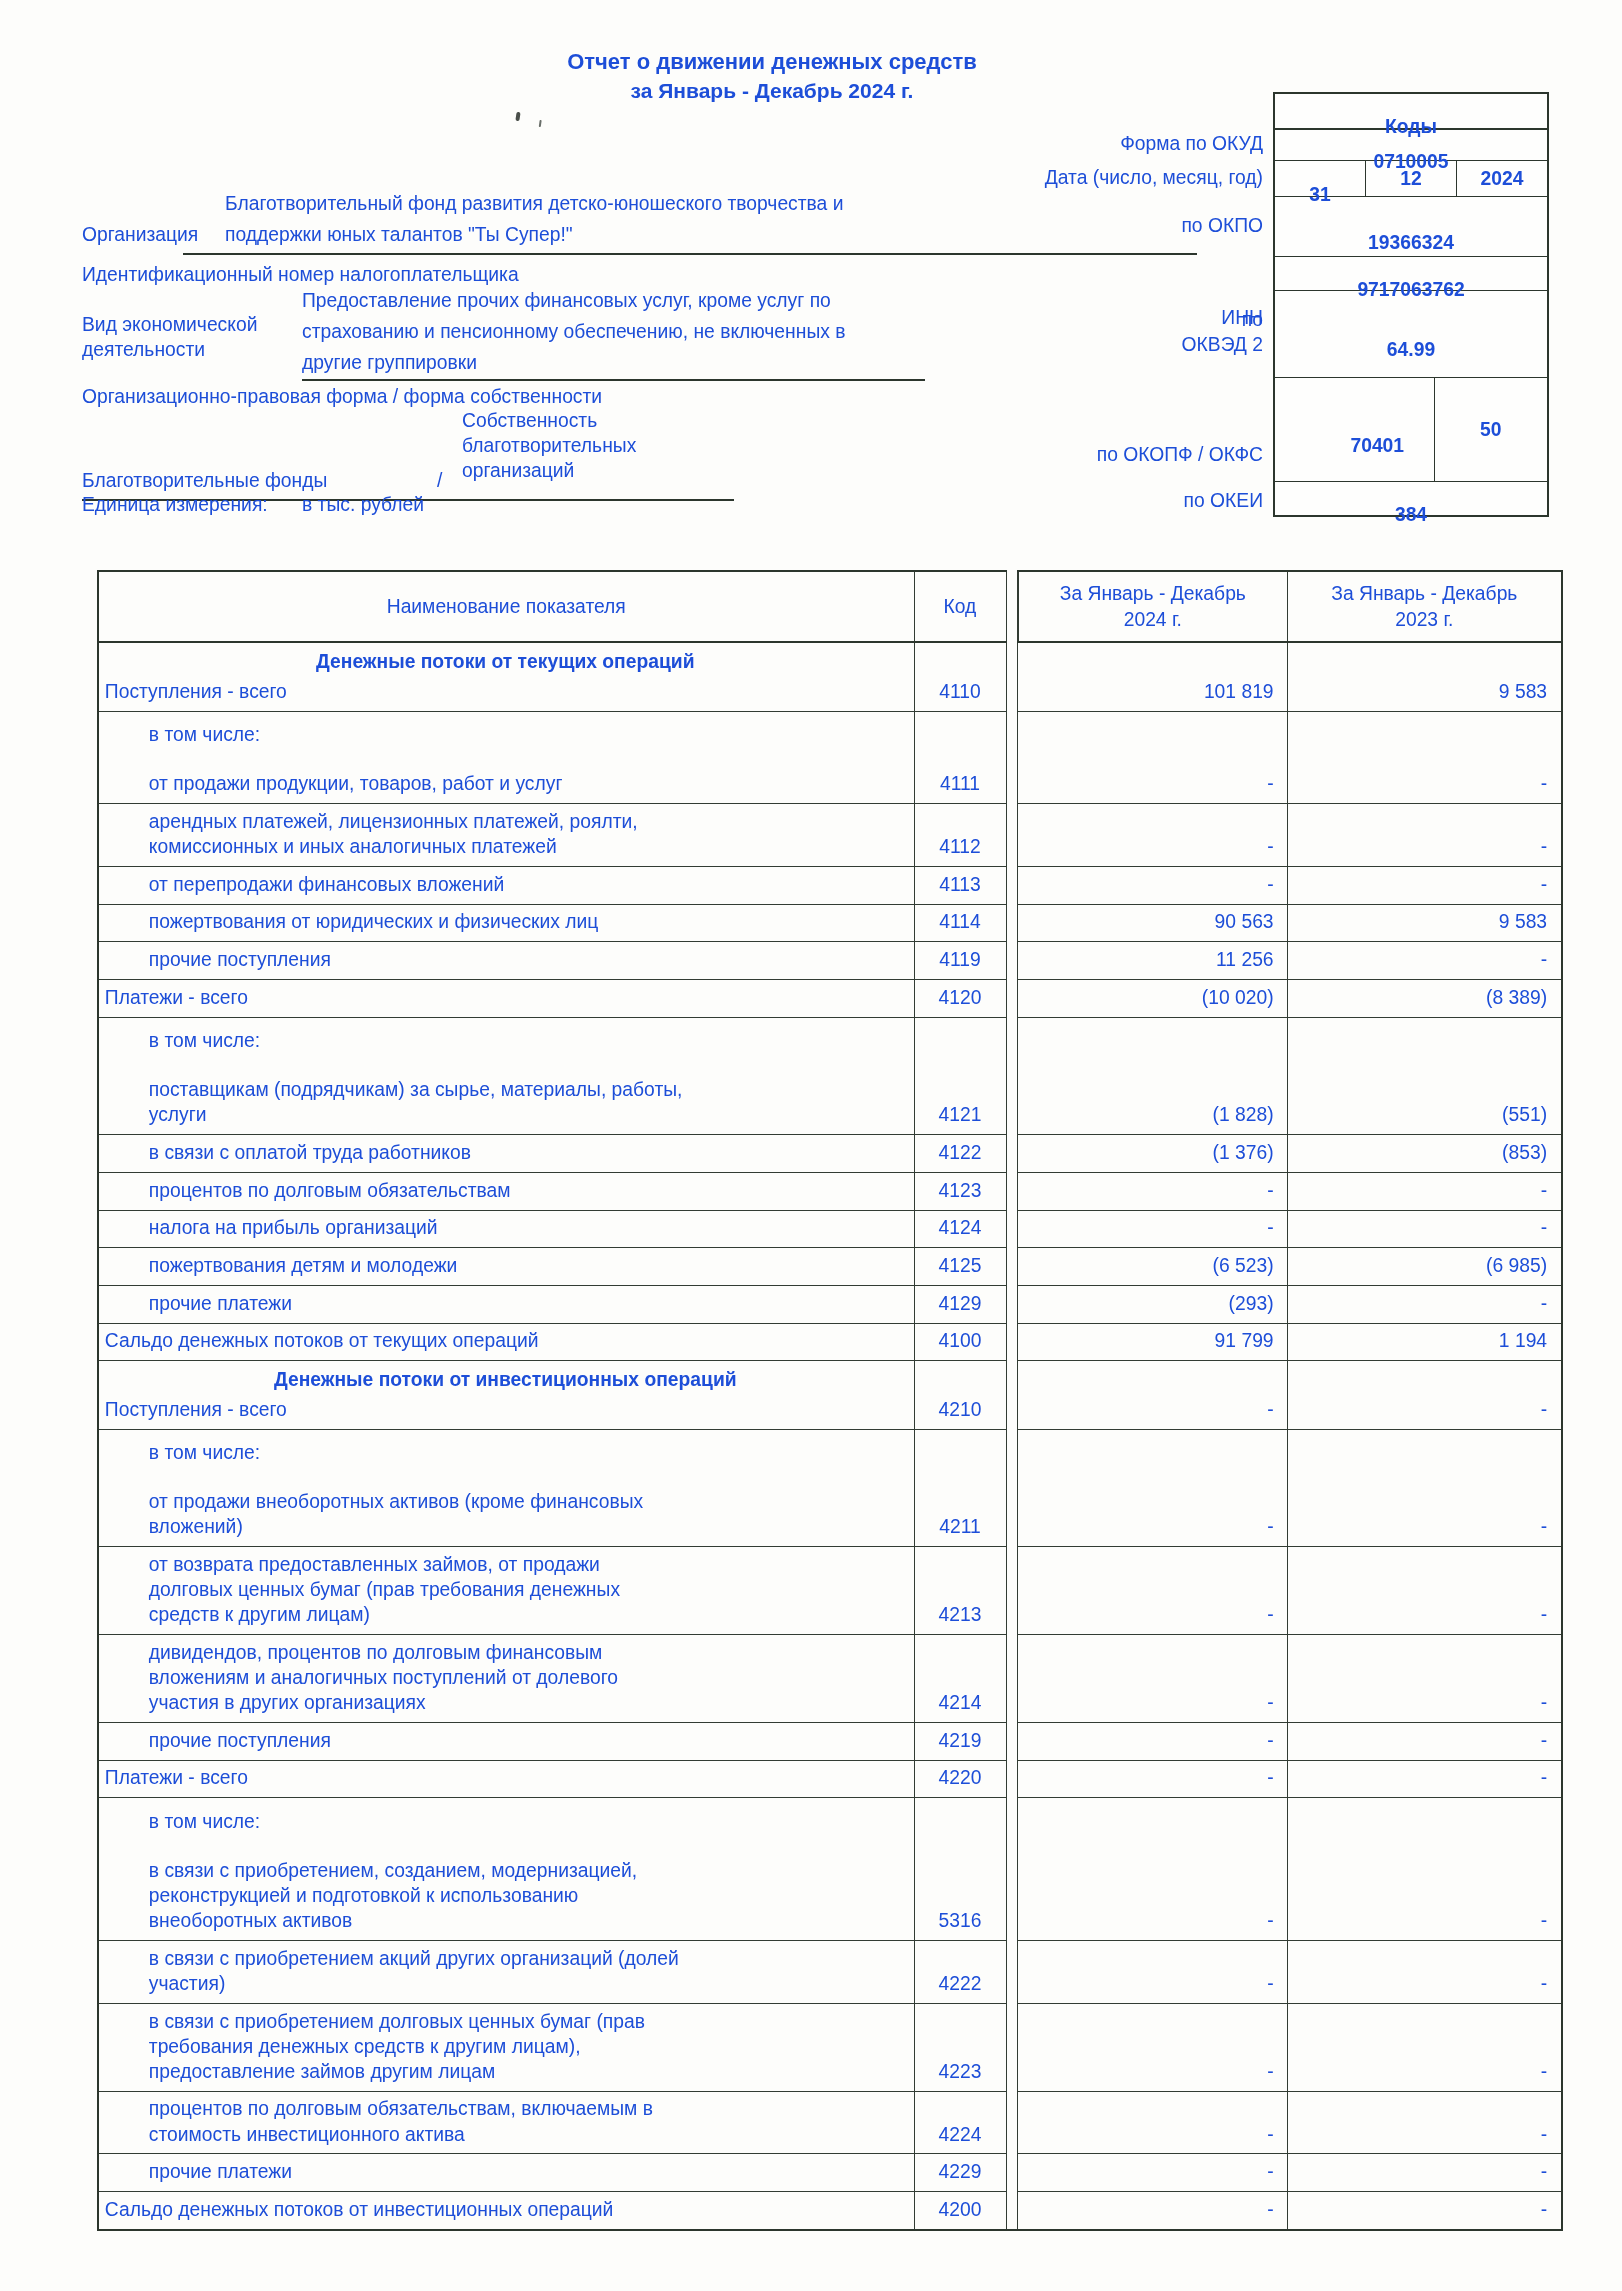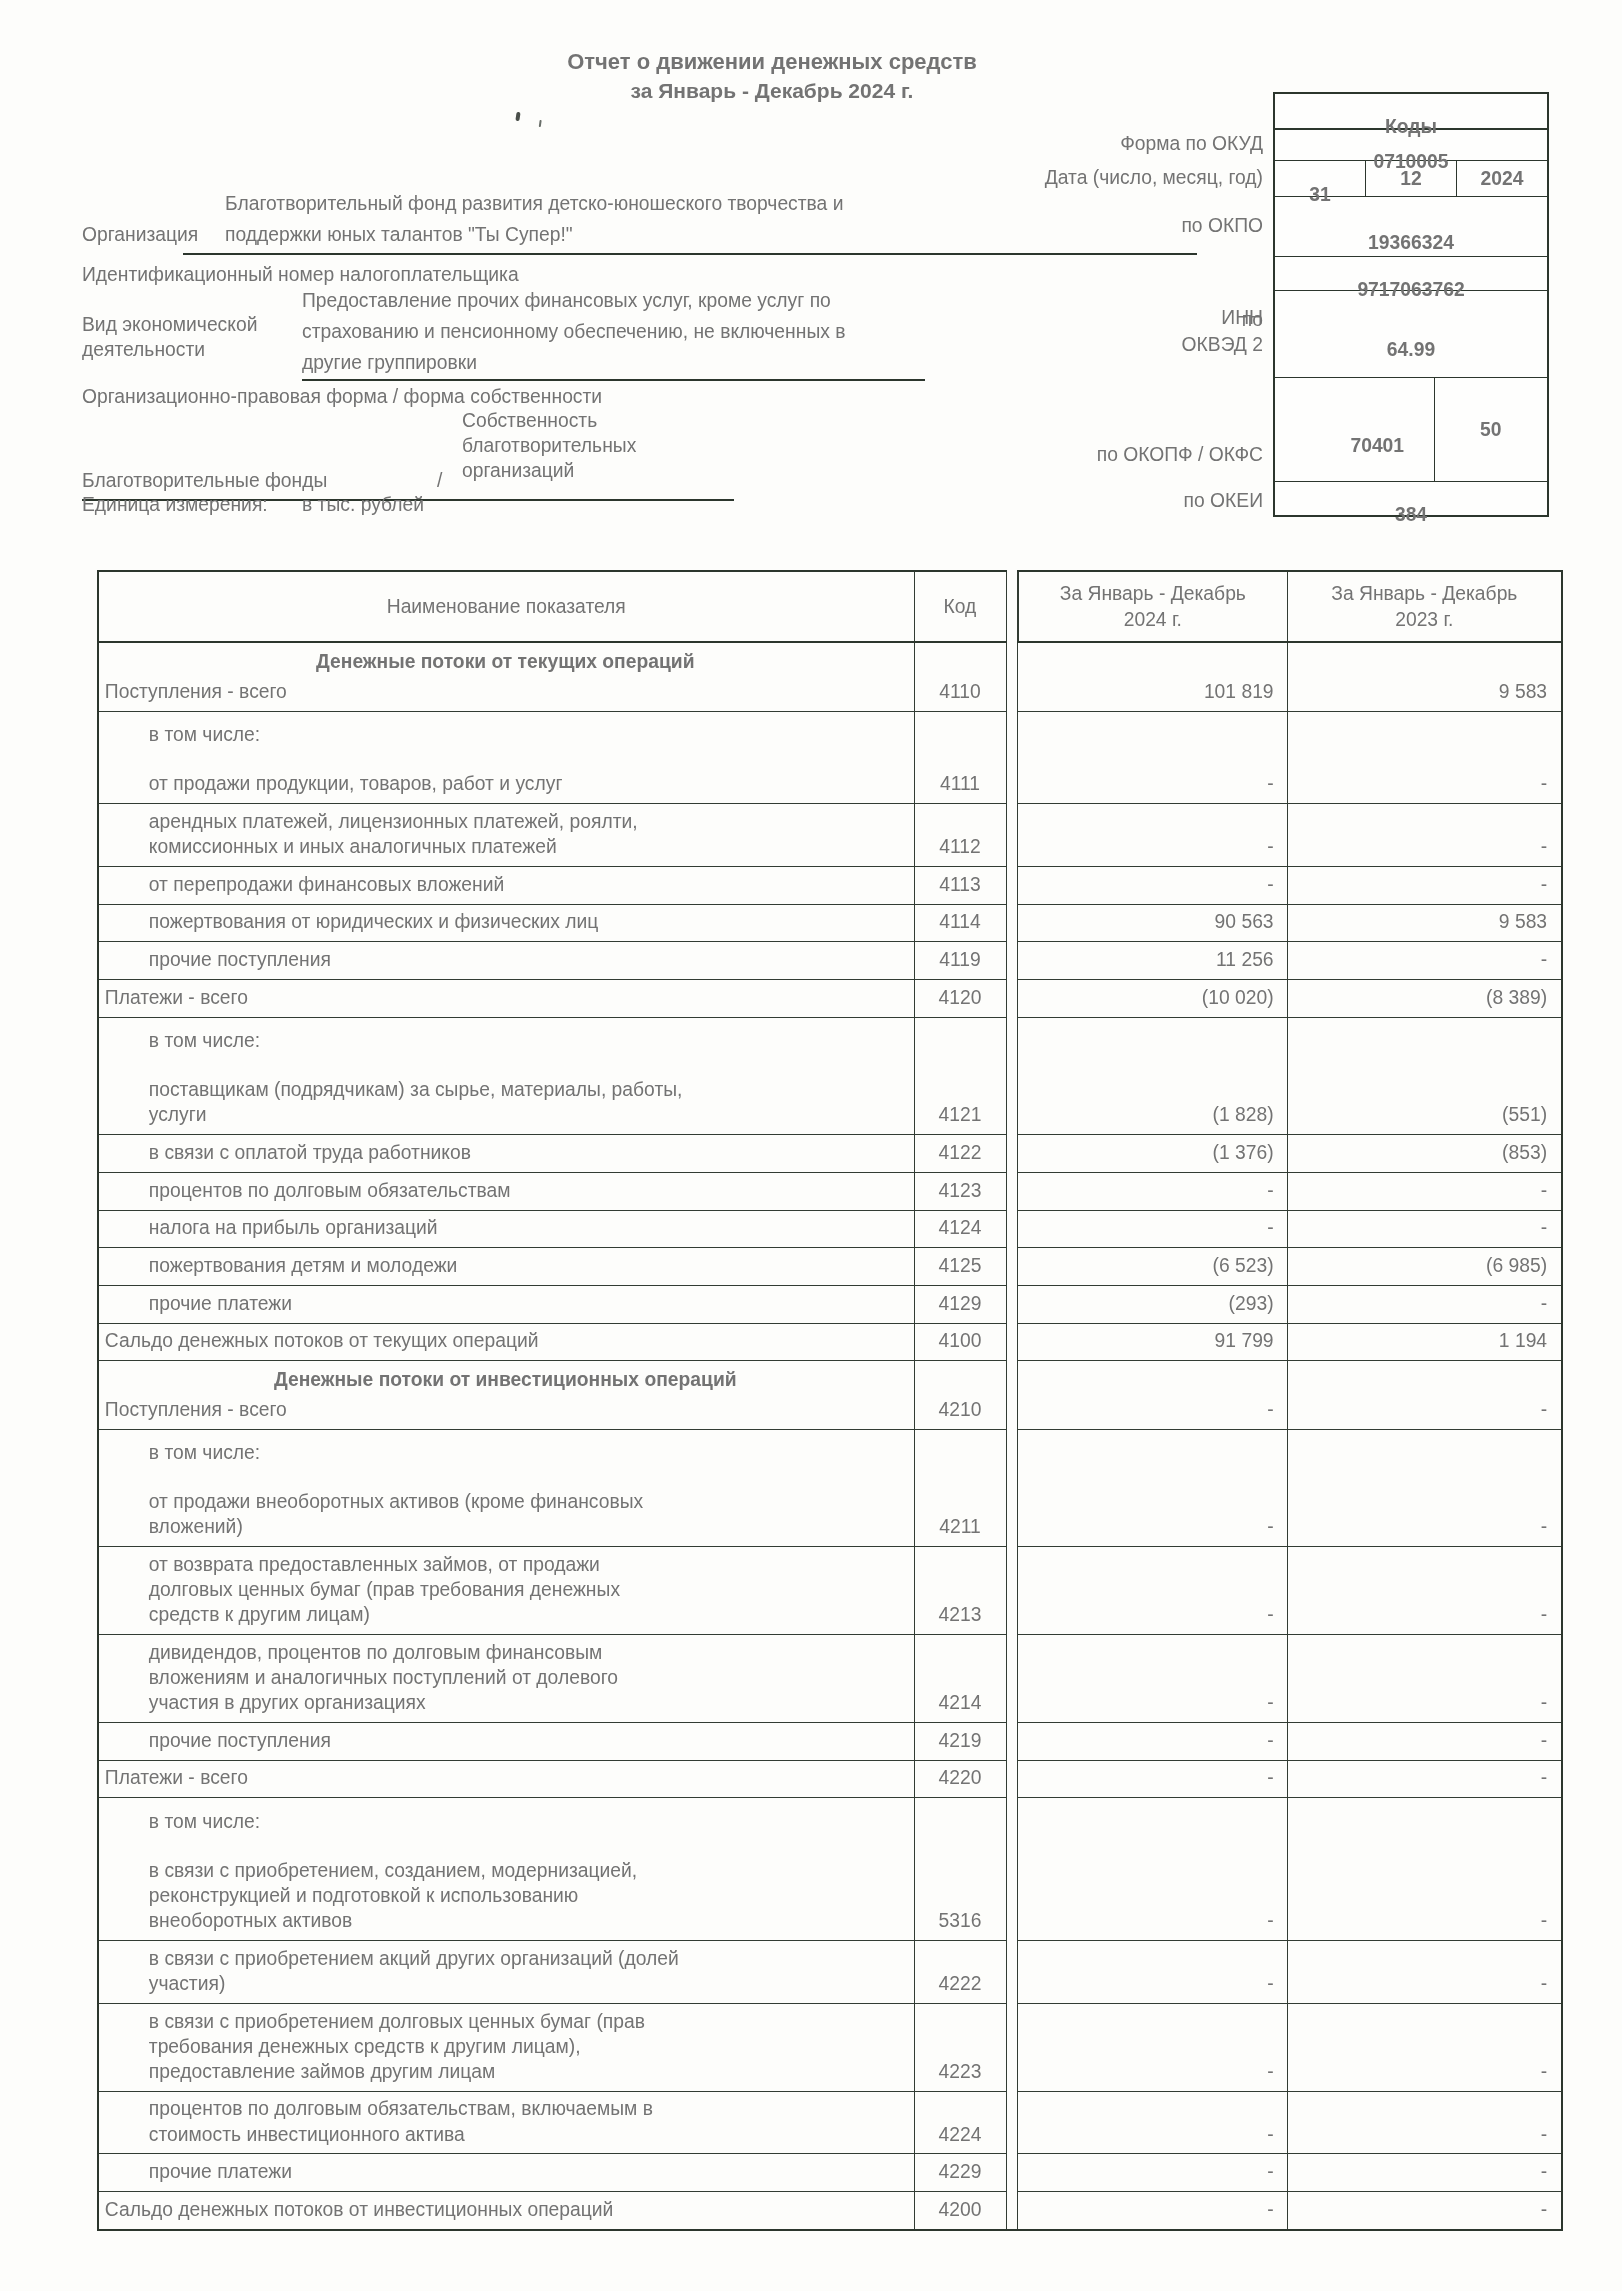--- a/index.html
+++ b/index.html
@@ -1,19 +1,19 @@
 <!DOCTYPE html>
 <html><head>
 <meta charset="utf-8">
 <style>
   * { box-sizing: border-box; }
   html,body { margin:0; padding:0; background:#e8e8e8; }
   .page {
     position:relative; width:1622px; height:2291px; margin:0 auto;
-    background:#fdfdfb; color:#737373;
+    background:#fdfdfb; color:#1d4ed8;
     font-family:"Liberation Sans", sans-serif; font-size:19.3px; line-height:1.3;
     overflow:hidden;
   }
   .abs { position:absolute; }
   .b { font-weight:normal; }
   .title1 { top:48px; left:241px; width:1062px; text-align:center; font-size:22px; font-weight:bold; }
   .title2 { top:77px; left:241px; width:1062px; text-align:center; font-size:21px; font-weight:bold; }
 
   
   .artifact { left:516px; top:112px; width:3.9px; height:8.7px; background:#4a4f4a; border-radius:1.9px;

